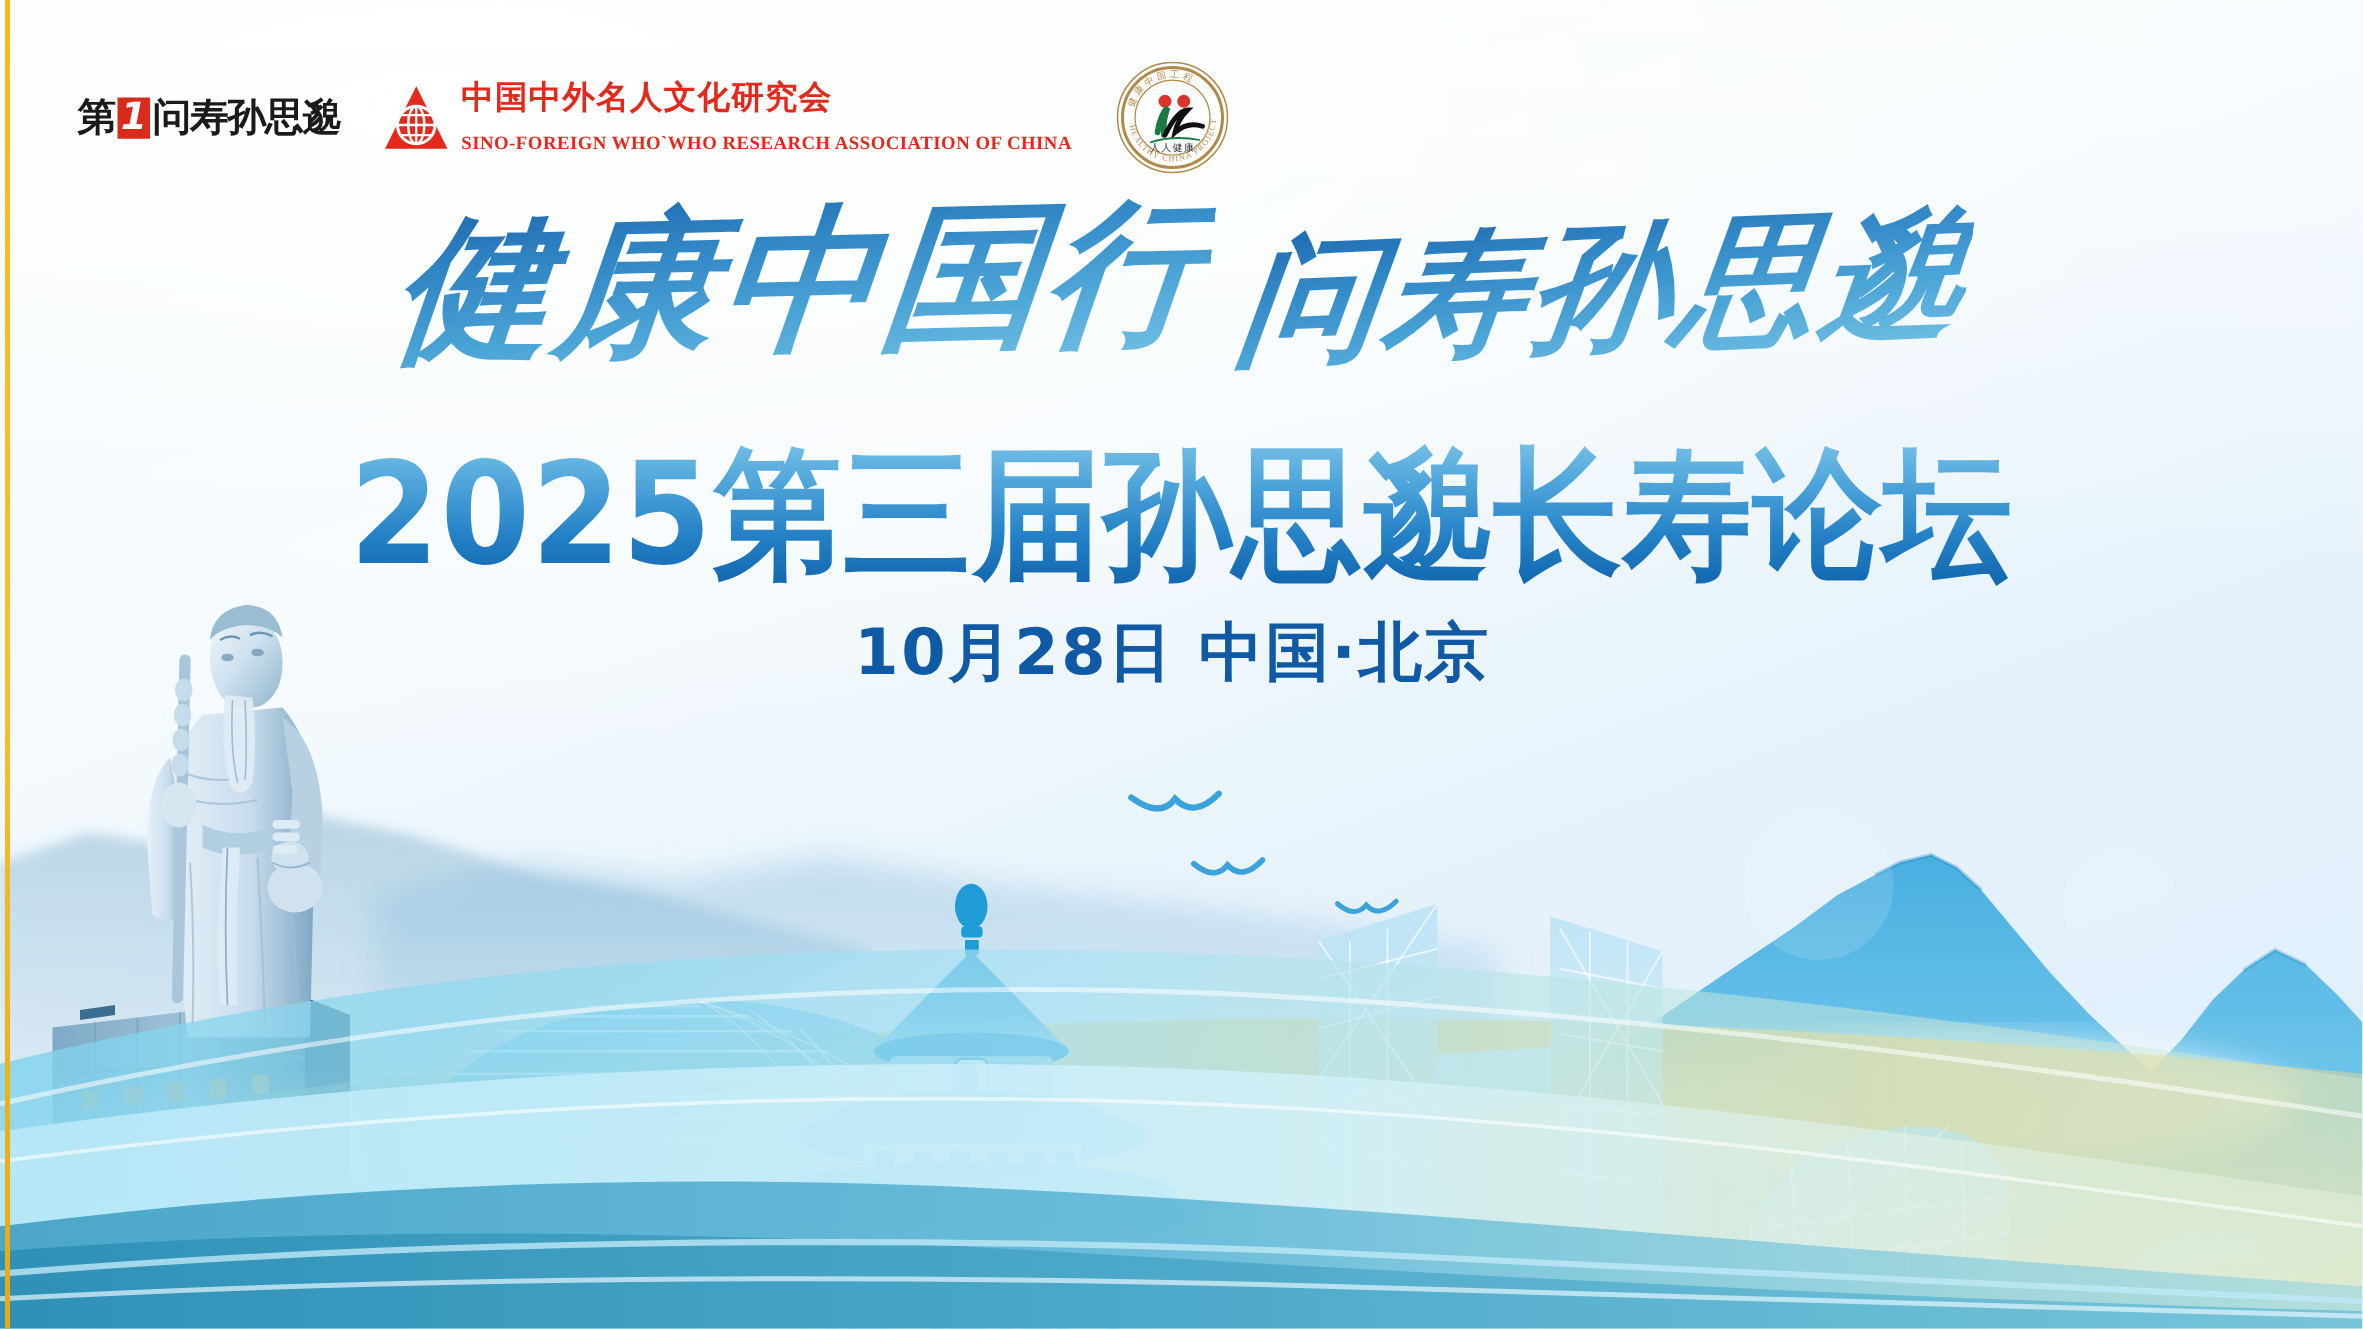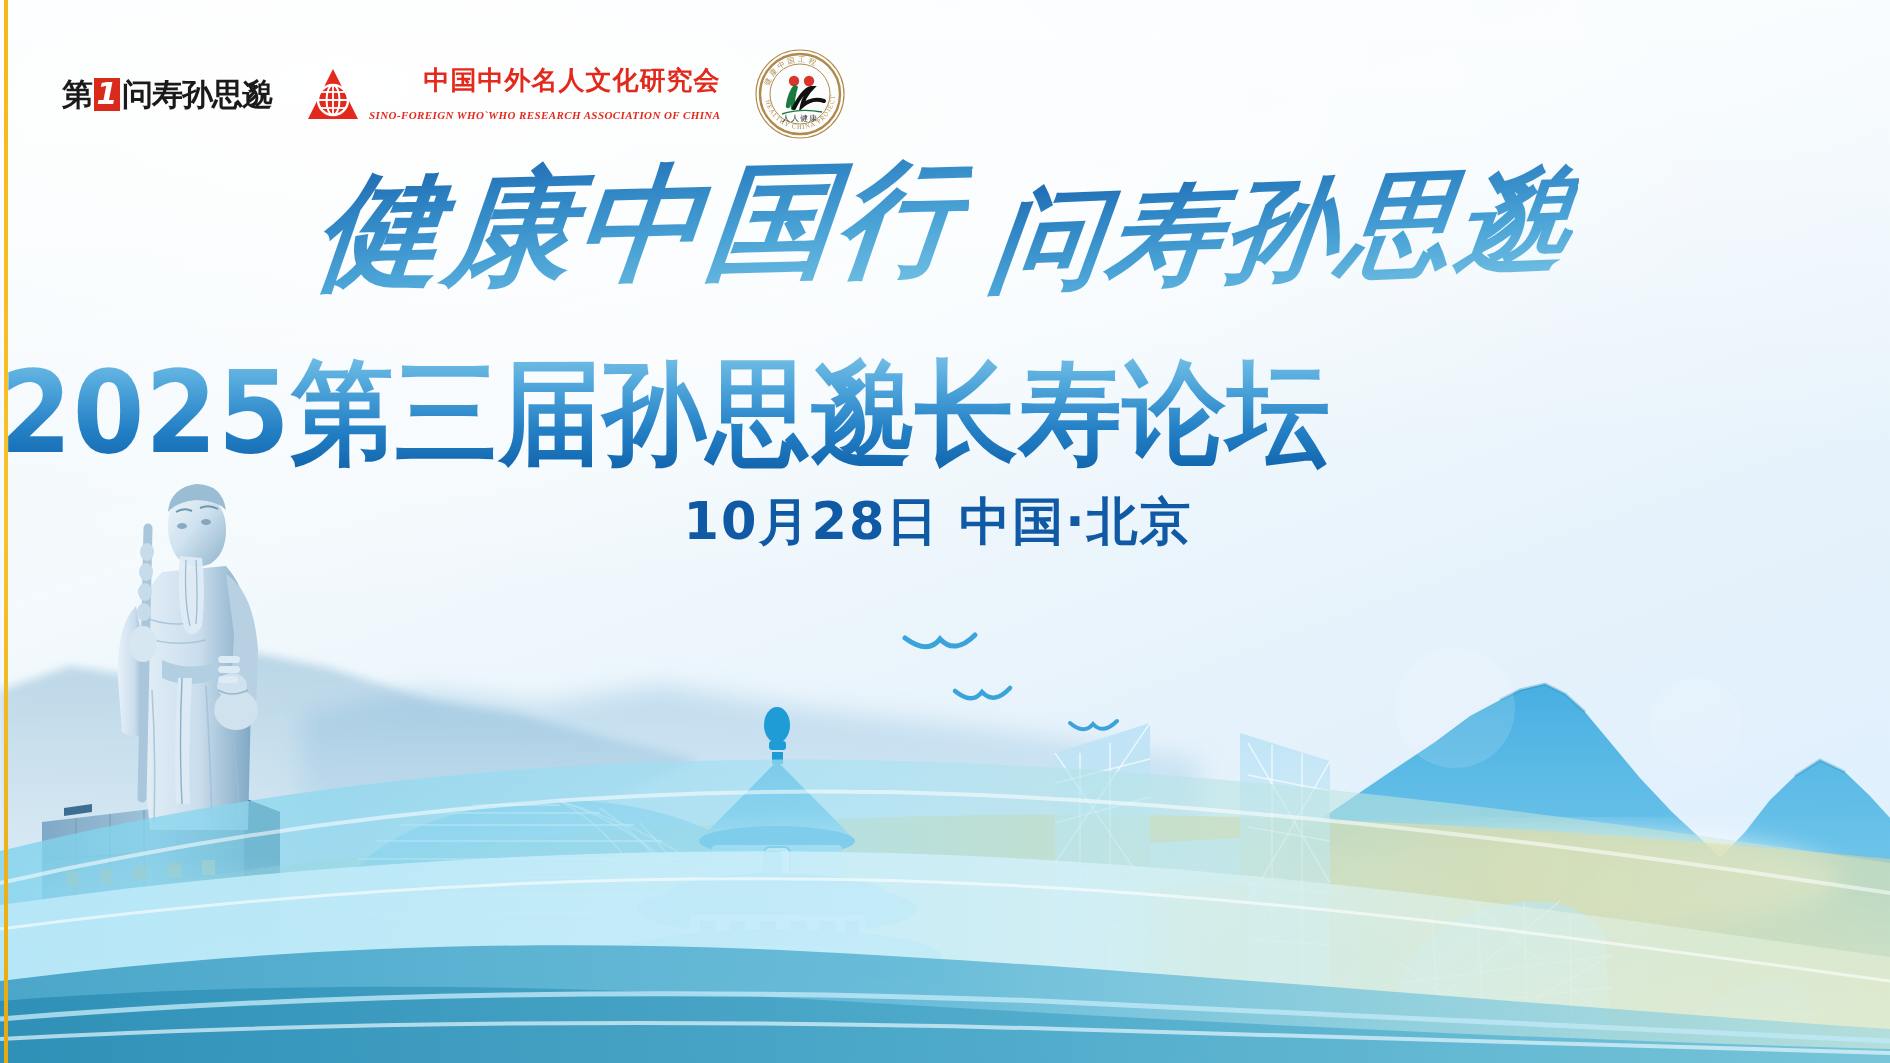--- a/index.html
+++ b/index.html
@@ -49,29 +49,29 @@
   .logo-jkbd .redbox{
     display:inline-flex; align-items:center; justify-content:center;
     background:#d92b1c; color:#fff; width:26px; height:33px;
     font-size:30px; font-weight:bold; font-style:italic;
     margin:0 2px; line-height:1;
     font-family:"DejaVu Sans","Liberation Sans",sans-serif;
   }
 
   .logo-sfww{ display:flex; align-items:center; gap:9px; }
   .logo-sfww .mark{ width:54px; height:54px; flex:0 0 54px; }
-  .logo-sfww .wrap{ display:flex; flex-direction:column; gap:16px;align-items:flex-end; }
+  .logo-sfww .wrap{ display:flex; flex-direction:column; gap:16px; }
   .logo-sfww .cn{
     font-size:26px; font-weight:bold; color:#e2291c; letter-spacing:1px;
     line-height:1; font-family:"DejaVu Sans","Liberation Sans",sans-serif;
     white-space:nowrap;
   }
   .logo-sfww .en{
-    font-size:11px; color:#e2291c; letter-spacing:.4px; white-space:nowrap;
-    font-family:"Liberation Serif","DejaVu Serif",serif; font-weight:bold;font-style:italic;
+    font-size:15px; color:#e2291c; letter-spacing:.4px; white-space:nowrap;
+    font-family:"Liberation Serif","DejaVu Serif",serif; font-weight:bold;
   }
 
   .logo-hcp{ width:92px; height:92px; flex:0 0 92px; position:relative; }
 
   
   .statue{ position:absolute; left:30px; top:360px; width:330px; height:600px; z-index:12; }
   .statue svg{ width:100%; height:100%; display:block; }
 
   
   .calligraphy{
@@ -93,21 +93,21 @@
     white-space:nowrap;
   }
   .calligraphy .part2{
     font-size:112px; margin-left:26px;
     transform:skewX(-9deg) rotate(-2.4deg);
   }
 
   
   .main-title{
     position:absolute; left:0; right:0; top:352px;
-    text-align:left; z-index:25;
+    text-align:center; z-index:25;
   }
   .main-title .t{
     display:inline-block;
     font-family:"DejaVu Sans","Liberation Sans",sans-serif;
     font-size:103px; font-weight:bold;
     letter-spacing:1px;
     line-height:1.18;
     background:linear-gradient(180deg,#7ec5e8 0%,#52a8dc 28%,#2480c5 62%,#0d5fa8 100%);
     -webkit-background-clip:text; background-clip:text;
     -webkit-text-fill-color:transparent; color:transparent;

